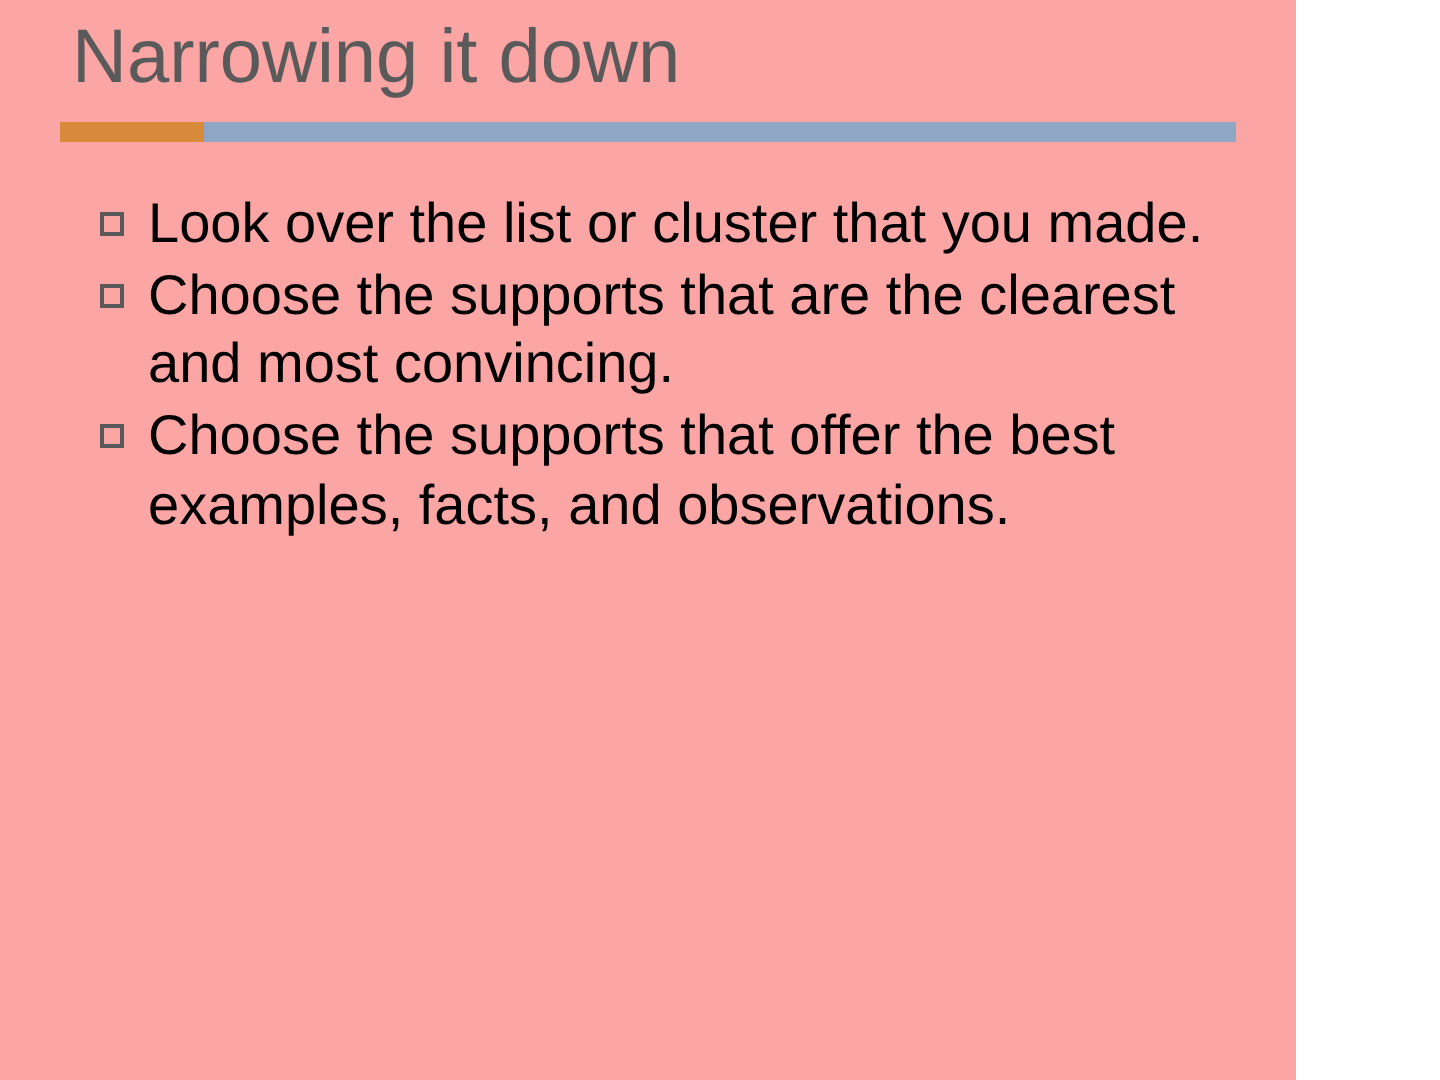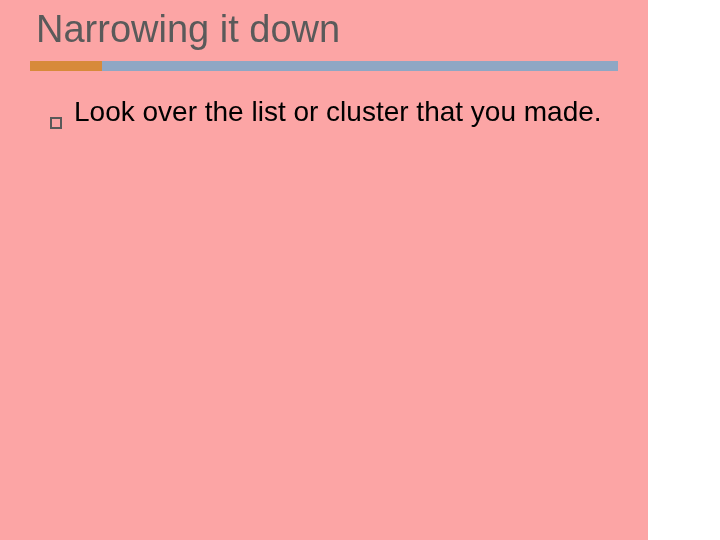--- a/index.html
+++ b/index.html
@@ -38,21 +38,21 @@
     flex: 1;
     height: 10px;
     background: #8fa7c4;
   }
   .content {
     padding-left: 20px;
     padding-right: 10px;
   }
   .item {
     display: flex;
-    align-items: flex-end;
+    align-items: flex-start;
     font-size: 28px;
     line-height: 1.22;
     color: #000;
     margin-bottom: 2px;
   }
   .bullet {
     display: inline-block;
     width: 12px;
     height: 12px;
     border: 2px solid #595959;
@@ -71,14 +71,22 @@
   <h1 class="title">Narrowing it down</h1>
   <div class="rule">
     <div class="accent"></div>
     <div class="bar"></div>
   </div>
   <div class="content">
     <div class="item">
       <span class="bullet"></span>
       <span class="text">Look over the list or cluster that you made.</span>
     </div>
+    <div class="item">
+      <span class="bullet"></span>
+      <span class="text">Choose the supports that are the clearest and most convincing.</span>
+    </div>
+    <div class="item">
+      <span class="bullet"></span>
+      <span class="text">Choose the supports that offer the best examples, facts,  and observations.</span>
+    </div>
   </div>
 </div>
 
 </body></html>

